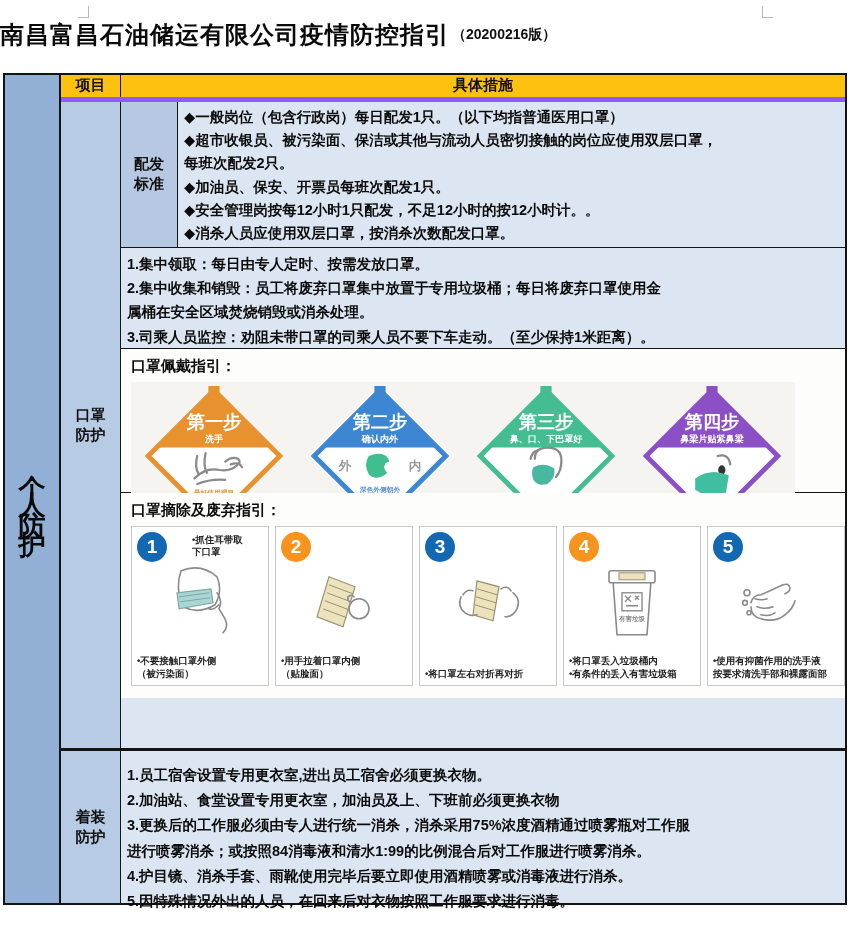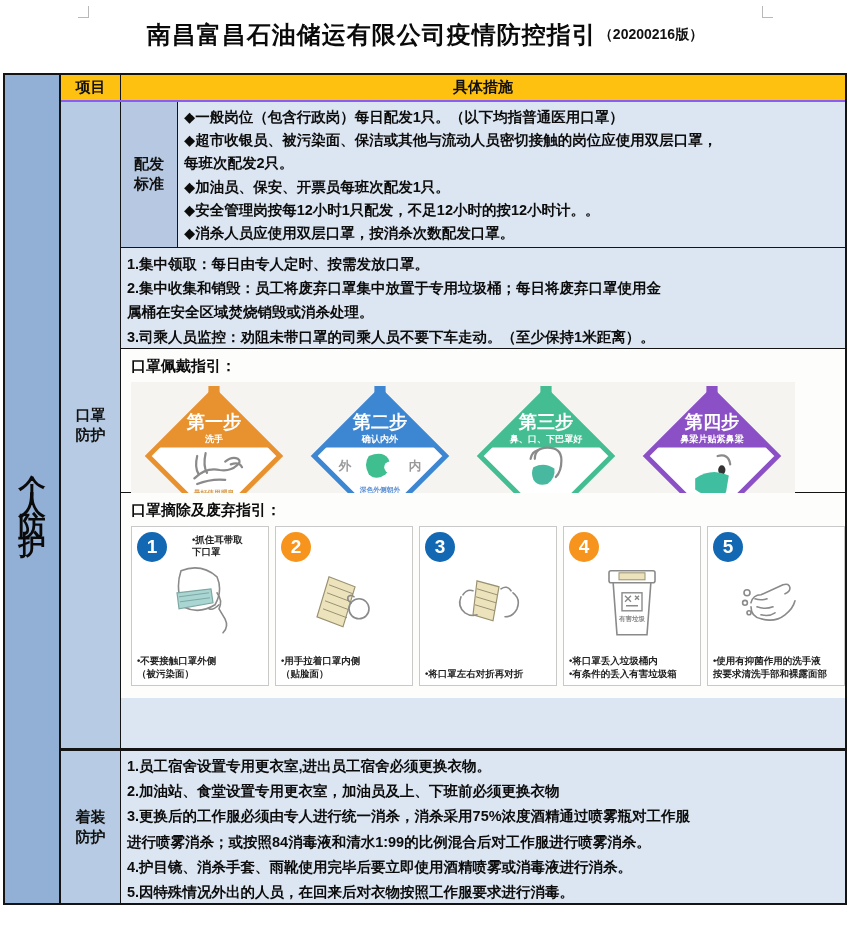--- a/index.html
+++ b/index.html
@@ -3,39 +3,39 @@
 <meta charset="utf-8">
 <style>
   * { margin:0; padding:0; box-sizing:border-box; }
   body {
     width:850px; height:929px; background:#ffffff;
     font-family:"Liberation Sans","DejaVu Sans",sans-serif;
     color:#111; overflow:hidden; position:relative;
   }
   .crop-mark { position:absolute; background:#b9b9b9; }
   
-  .title-row { height:70px; display:flex; align-items:center; justify-content:center; }
+  .title-row { height:70px; display:flex; align-items:center; }
   .doc-title { font-size:24px; font-weight:bold; letter-spacing:1px; color:#0a0a0a; }
   .doc-version { font-size:14px; font-weight:bold; margin-left:2px; }
   
   .grid-table {
     position:absolute; left:3px; top:73px; width:844px; height:832px;
     border:2px solid #141414; display:flex; background:#dce6f2;
   }
   .person-col {
     width:60px; background:#92b0d6; border-right:2px solid #141414;
     display:flex; align-items:center; justify-content:center;
   }
   .person-label {
     writing-mode:vertical-rl; text-orientation:upright;
     font-size:27px; font-weight:bold; letter-spacing:18px; color:#0a0a0a;
   }
   .main-col { flex:1; display:flex; flex-direction:column; }
   
-  .hdr-row { height:27px; display:flex; border-bottom:2px solid #8b5cf6; }
+  .hdr-row { height:27px; display:flex; border-bottom:5px solid #8b5cf6; }
   .hdr-project {
     width:60px; background:#fec110; border-right:1px solid #141414;
     display:flex; align-items:center; justify-content:center;
     font-size:15px; font-weight:bold;
   }
   .hdr-measures {
     flex:1; background:#fec110; display:flex; align-items:center; justify-content:center;
     font-size:15px; font-weight:bold;
   }
   
@@ -79,21 +79,21 @@
     position:absolute; left:5px; top:5px; width:30px; height:30px; border-radius:50%;
     color:#fff; font-size:19px; font-weight:bold; display:flex; align-items:center; justify-content:center;
   }
   .badge.blue { background:#1268b3; } .badge.orange { background:#f7941d; }
   .panel-art { position:absolute; left:50%; top:52%; transform:translate(-50%,-55%); }
   .cap { position:absolute; font-size:9.5px; font-weight:bold; color:#222; line-height:1.3; white-space:pre-line; }
   .cap-top { right:4px; top:7px; width:72px; }
   .cap-bottom { left:5px; bottom:5px; right:3px; }
   
   .cloth-sec { height:155px; display:flex; border-top:3px solid #141414; }
-  .cloth-sec .txt-cell { padding-top:3px; }
+  .cloth-sec .txt-cell { padding-top:12px; }
   .sketch { stroke:#8a8a8a; fill:none; stroke-width:1.6; stroke-linecap:round; stroke-linejoin:round; }
 </style>
 </head>
 <body>
 
 <div class="crop-mark" style="left:88px;top:6px;width:1px;height:12px;"></div>
 <div class="crop-mark" style="left:78px;top:17px;width:11px;height:1px;"></div>
 <div class="crop-mark" style="left:762px;top:6px;width:1px;height:12px;"></div>
 <div class="crop-mark" style="left:762px;top:17px;width:11px;height:1px;"></div>
 

